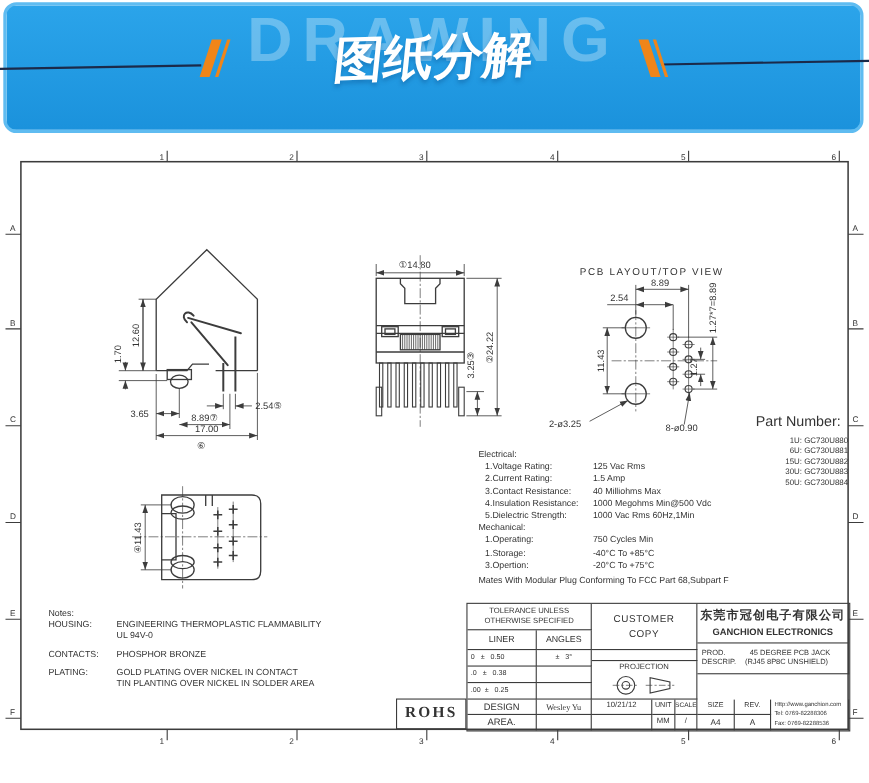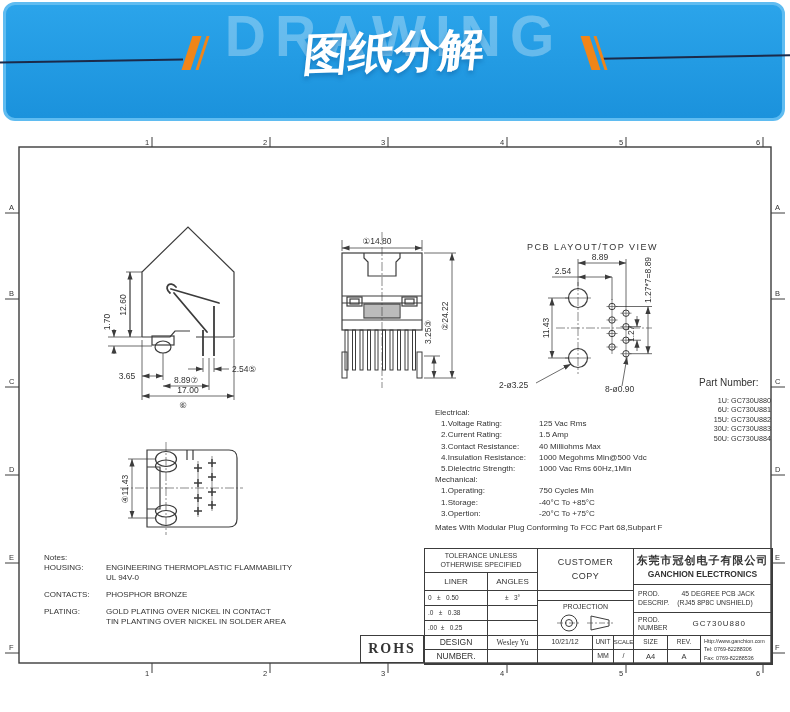--- a/index.html
+++ b/index.html
@@ -9,21 +9,21 @@
     border:3px solid #5fbcf1;border-radius:12px;box-sizing:border-box;overflow:hidden;}
   .banner .watermark{position:absolute;left:0;right:0;top:-2px;text-align:center;font-size:57px;font-weight:bold;
     letter-spacing:9px;color:rgba(255,255,255,0.30);white-space:nowrap;}
   .banner .title{position:absolute;left:0;right:0;top:17px;text-align:center;font-size:45px;font-weight:bold;color:#fff;
     transform:skewX(-8deg) rotate(-2deg);text-shadow:0 3px 4px rgba(10,70,130,.35);}
   .navy-line{position:absolute;height:2px;background:#1b2a4a;}
   .orange-mark{position:absolute;background:#f08519;}
   
   .abs{position:absolute;}
   .pn{left:687px;top:378px;width:84px;font-size:7.2px;line-height:9.6px;}
-  .pn .pn-title{margin-bottom:8px;font-size:10px;margin-left:12px;}
+  .pn .pn-title{margin-bottom:8px;font-size:13px;}
   .pn .pn-item{text-align:right;white-space:pre;}
   .specs{left:435px;top:407px;width:305px;font-size:8px;line-height:11.2px;}
   .spec-row{display:flex;white-space:nowrap;}
   .spec-row .lbl{width:104px;flex:none;}
   .spec-row.item .lbl{padding-left:6px;box-sizing:border-box;}
   .spec-footer{margin-top:3px;white-space:nowrap;}
   .notes{left:44px;top:553px;width:320px;font-size:8px;line-height:10px;}
   .notes .n-title{}
   .notes .n-mat{margin-bottom:9px;}
   .note-row{display:flex;margin-bottom:7px;}
@@ -342,21 +342,21 @@
   <div class="cell" style="left:0;top:24px;width:63px;height:18px;font-size:8px;">LINER</div>
   <div class="cell" style="left:63px;top:24px;width:50px;height:18px;font-size:8px;">ANGLES</div>
   <div class="cell left pre" style="left:0;top:42px;width:63px;height:15px;padding-left:3px;font-size:6.5px;">0   ±   0.50</div>
   <div class="cell pre" style="left:63px;top:42px;width:50px;height:15px;font-size:6.5px;">±   3°</div>
   <div class="cell left pre" style="left:0;top:57px;width:63px;height:15px;padding-left:3px;font-size:6.5px;">.0   ±   0.38</div>
   <div class="cell pre" style="left:63px;top:57px;width:50px;height:15px;font-size:6.5px;"></div>
   <div class="cell left pre" style="left:0;top:72px;width:63px;height:15px;padding-left:3px;font-size:6.5px;">.00  ±   0.25</div>
   <div class="cell pre" style="left:63px;top:72px;width:50px;height:15px;font-size:6.5px;"></div>
   <div class="cell" style="left:0;top:87px;width:63px;height:14px;font-size:8.5px;">DESIGN</div>
   <div class="cell" style="left:63px;top:87px;width:50px;height:14px;font-family:'Liberation Serif',serif;font-size:7.5px;">Wesley Yu</div>
-  <div class="cell" style="left:0;top:101px;width:63px;height:14px;font-size:8.5px;">NUMBER.</div>
+  <div class="cell" style="left:0;top:101px;width:63px;height:14px;font-size:8.5px;">AREA.</div>
   <div class="cell" style="left:63px;top:101px;width:50px;height:14px;"></div>
 
   <div class="cell" style="left:113px;top:0;width:96px;height:42px;font-size:9px;letter-spacing:0.5px;">
     <div>
         <div>CUSTOMER</div>
     <div style="margin-top:3px;">COPY</div>
       </div>
   </div>
   <div class="cell" style="left:113px;top:42px;width:96px;height:10px;"></div>
   <div class="cell" style="left:113px;top:52px;width:96px;height:35px;flex-direction:column;justify-content:flex-start;padding-top:2px;">
@@ -389,27 +389,20 @@
       <div style="display:flex;gap:8px;">
           <span>PROD.</span>
           <span style="margin-left:14px;">45 DEGREE PCB JACK</span>
         </div>
       <div style="display:flex;gap:8px;">
           <span>DESCRIP.</span>
           <span>(RJ45 8P8C UNSHIELD)</span>
         </div>
     </div>
   </div>
-  <div class="cell left" style="left:209px;top:64px;width:138px;height:23px;padding-left:4px;">
-    <div style="font-size:6.8px;text-align:left;">
-      <div>PROD.</div>
-      <div>NUMBER</div>
-    </div>
-    <div style="flex:1;text-align:center;font-size:8px;letter-spacing:1px;">GC730U880</div>
-  </div>
   <div class="cell" style="left:209px;top:87px;width:34px;height:14px;font-size:6.5px;">SIZE</div>
   <div class="cell" style="left:243px;top:87px;width:33px;height:14px;font-size:6.5px;">REV.</div>
   <div class="cell" style="left:209px;top:101px;width:34px;height:14px;font-size:7.5px;">A4</div>
   <div class="cell" style="left:243px;top:101px;width:33px;height:14px;font-size:7.5px;">A</div>
   <div class="cell left" style="left:276px;top:87px;width:71px;height:28px;padding-left:3px;">
     <div style="font-size:5.4px;text-align:left;line-height:1.5;">
       <div>Http://www.ganchion.com</div>
       <div>Tel:  0769-82288306</div>
       <div>Fax: 0769-82288536</div>
     </div>

